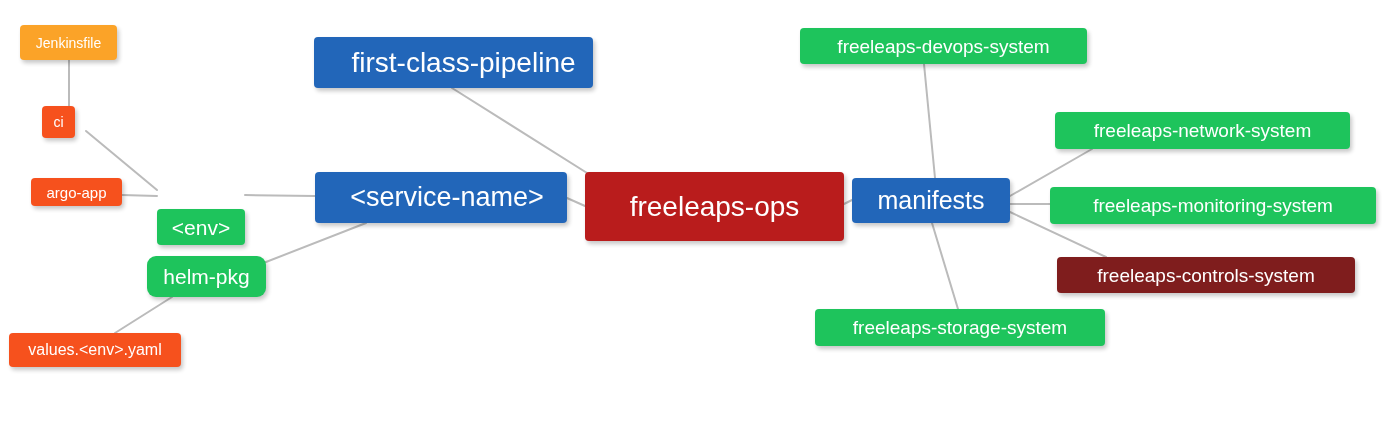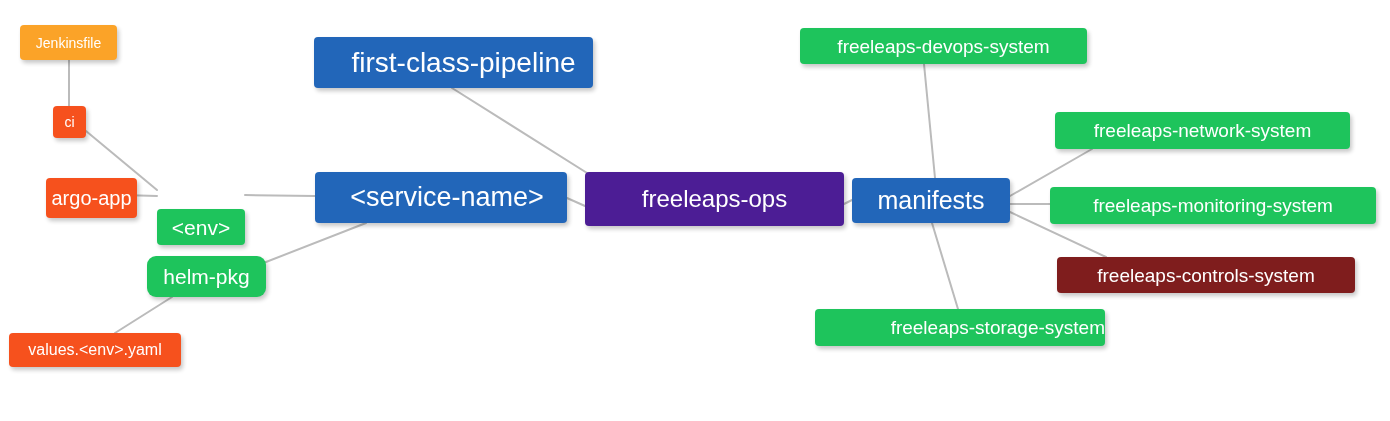--- a/index.html
+++ b/index.html
@@ -69,56 +69,56 @@
       <line x1="935" y1="178" x2="924" y2="64" stroke="#bbbbbb" stroke-width="2" stroke-linecap="round"></line>
       <line x1="1010" y1="196" x2="1092" y2="149" stroke="#bbbbbb" stroke-width="2" stroke-linecap="round"></line>
       <line x1="1010" y1="204" x2="1050" y2="204" stroke="#bbbbbb" stroke-width="2" stroke-linecap="round"></line>
       <line x1="1010" y1="212" x2="1106" y2="257" stroke="#bbbbbb" stroke-width="2" stroke-linecap="round"></line>
       <line x1="932" y1="223" x2="958" y2="309" stroke="#bbbbbb" stroke-width="2" stroke-linecap="round"></line>
     </svg>
   <div id="node-layer">
       <div class="node c-orange" style="left: 20px; top: 25px; width: 97px; height: 35px; font-size: 14px; background: rgb(251, 163, 40);">
         <span class="node-label">Jenkinsfile</span>
       </div>
-      <div class="node c-red" style="left: 53px; top: 106px; width: 33px; height: 32px; font-size: 14px; background: rgb(246, 81, 29);">
+      <div class="node c-red" style="left: 42px; top: 106px; width: 33px; height: 32px; font-size: 14px; background: rgb(246, 81, 29);">
         <span class="node-label">ci</span>
       </div>
-      <div class="node c-red" style="left: 31px; top: 178px; width: 91px; height: 40px; font-size: 20px; background: rgb(246, 81, 29); margin-left: 15px;">
+      <div class="node c-red" style="left: 31px; top: 178px; width: 91px; height: 28px; font-size: 15px; background: rgb(246, 81, 29);">
         <span class="node-label">argo-app</span>
       </div>
       <div class="node c-green" style="left: 157px; top: 177px; width: 88px; height: 36px; font-size: 21px; background: rgb(30, 196, 92); margin-top: 32px;">
         <span class="node-label">&lt;env&gt;</span>
       </div>
       <div class="node c-green" style="left: 147px; top: 256px; width: 119px; height: 41px; font-size: 21px; background: rgb(30, 196, 92); border-radius: 9px;">
         <span class="node-label">helm-pkg</span>
       </div>
       <div class="node c-red" style="left: 9px; top: 333px; width: 172px; height: 34px; font-size: 16px; background: rgb(246, 81, 29);">
         <span class="node-label">values.&lt;env&gt;.yaml</span>
       </div>
       <div class="node c-blue" style="left: 314px; top: 37px; width: 279px; height: 51px; font-size: 28px; background: rgb(34, 102, 185); padding-left: 20px;">
         <span class="node-label">first-class-pipeline</span>
       </div>
       <div class="node c-blue" style="left: 315px; top: 172px; width: 252px; height: 51px; font-size: 27px; background: rgb(34, 102, 185); padding-left: 12px;">
         <span class="node-label">&lt;service-name&gt;</span>
       </div>
-      <div class="node c-root" style="left: 585px; top: 172px; width: 259px; height: 54px; font-size: 24px; background: #4c1d95;">
+      <div class="node c-root" style="left: 585px; top: 172px; width: 259px; height: 69px; font-size: 28px; background: #b91c1c;">
         <span class="node-label">freeleaps-ops</span>
       </div>
       <div class="node c-blue" style="left: 852px; top: 178px; width: 158px; height: 45px; font-size: 25px; background: rgb(34, 102, 185);">
         <span class="node-label">manifests</span>
       </div>
       <div class="node c-green" style="left: 800px; top: 28px; width: 287px; height: 36px; font-size: 19px; background: rgb(30, 196, 92);">
         <span class="node-label">freeleaps-devops-system</span>
       </div>
       <div class="node c-green" style="left: 1055px; top: 112px; width: 295px; height: 37px; font-size: 19px; background: rgb(30, 196, 92);">
         <span class="node-label">freeleaps-network-system</span>
       </div>
       <div class="node c-green" style="left: 1050px; top: 187px; width: 326px; height: 37px; font-size: 19px; background: rgb(30, 196, 92);">
         <span class="node-label">freeleaps-monitoring-system</span>
       </div>
       <div class="node c-green" style="left: 1057px; top: 257px; width: 298px; height: 36px; font-size: 19px; background: #7f1d1d;">
         <span class="node-label">freeleaps-controls-system</span>
       </div>
-      <div class="node c-green" style="left: 815px; top: 309px; width: 290px; height: 37px; font-size: 19px; background: rgb(30, 196, 92); justify-content: flex-end;">
+      <div class="node c-green" style="left: 815px; top: 309px; width: 290px; height: 37px; font-size: 19px; background: rgb(30, 196, 92);">
         <span class="node-label">freeleaps-storage-system</span>
       </div>
     </div>
 </div>
 
 </body></html>

